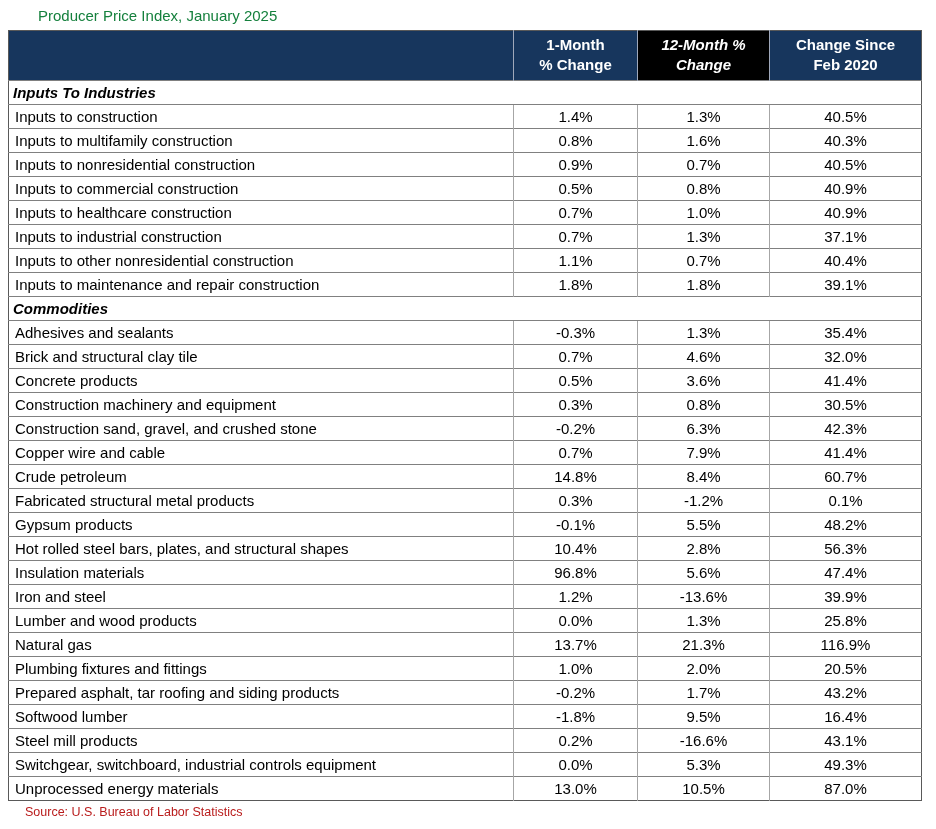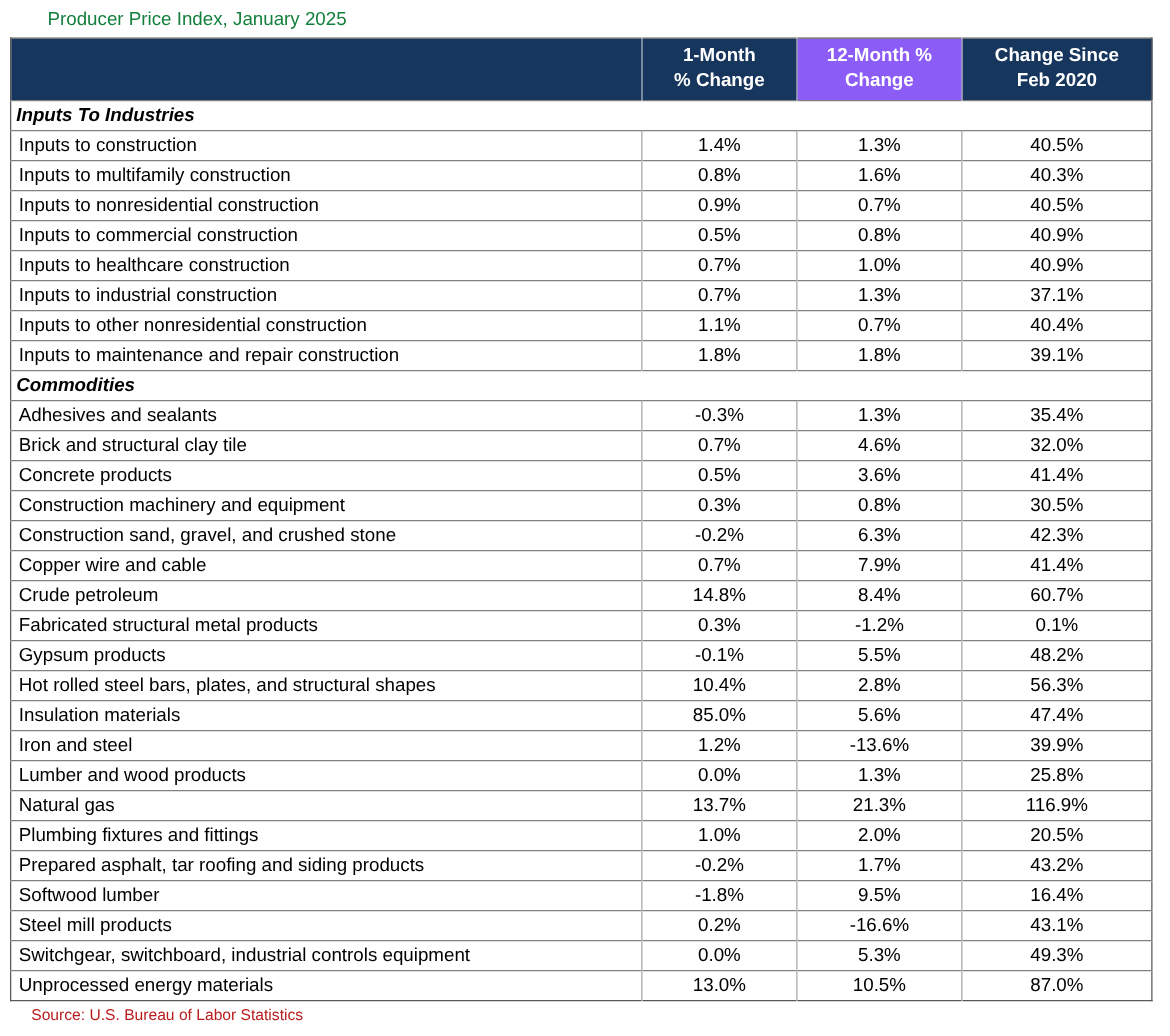--- a/index.html
+++ b/index.html
@@ -91,21 +91,21 @@
       <col class="c-label">
       <col class="c-m1">
       <col class="c-m12">
       <col class="c-since">
     </colgroup>
     <thead>
       <tr>
         <th class="hdr-cell" style="background: rgb(23, 54, 93); color: rgb(255, 255, 255);"></th>
         <th class="hdr-cell" style="background: rgb(23, 54, 93); color: rgb(255, 255, 255);">1-Month
 % Change</th>
-        <th class="hdr-cell" style="background: #8b5cf6; color: rgb(255, 255, 255);">12-Month %
+        <th class="hdr-cell" style="background: #000000; color: rgb(255, 255, 255); font-style: italic;">12-Month %
 Change</th>
         <th class="hdr-cell" style="background: rgb(23, 54, 93); color: rgb(255, 255, 255);">Change Since
 Feb 2020</th>
       </tr>
     </thead>
     <tbody id="table-body">
         <tr class="section-row">
           <td colspan="4">Inputs To Industries</td>
         </tr>
         <tr>
@@ -214,21 +214,21 @@
           <td class="num">48.2%</td>
         </tr>
         <tr>
           <td class="lbl">Hot rolled steel bars, plates, and structural shapes</td>
           <td class="num">10.4%</td>
           <td class="num">2.8%</td>
           <td class="num">56.3%</td>
         </tr>
         <tr>
           <td class="lbl">Insulation materials</td>
-          <td class="num">85.0%</td>
+          <td class="num">96.8%</td>
           <td class="num">5.6%</td>
           <td class="num">47.4%</td>
         </tr>
         <tr>
           <td class="lbl">Iron and steel</td>
           <td class="num">1.2%</td>
           <td class="num">-13.6%</td>
           <td class="num">39.9%</td>
         </tr>
         <tr>

